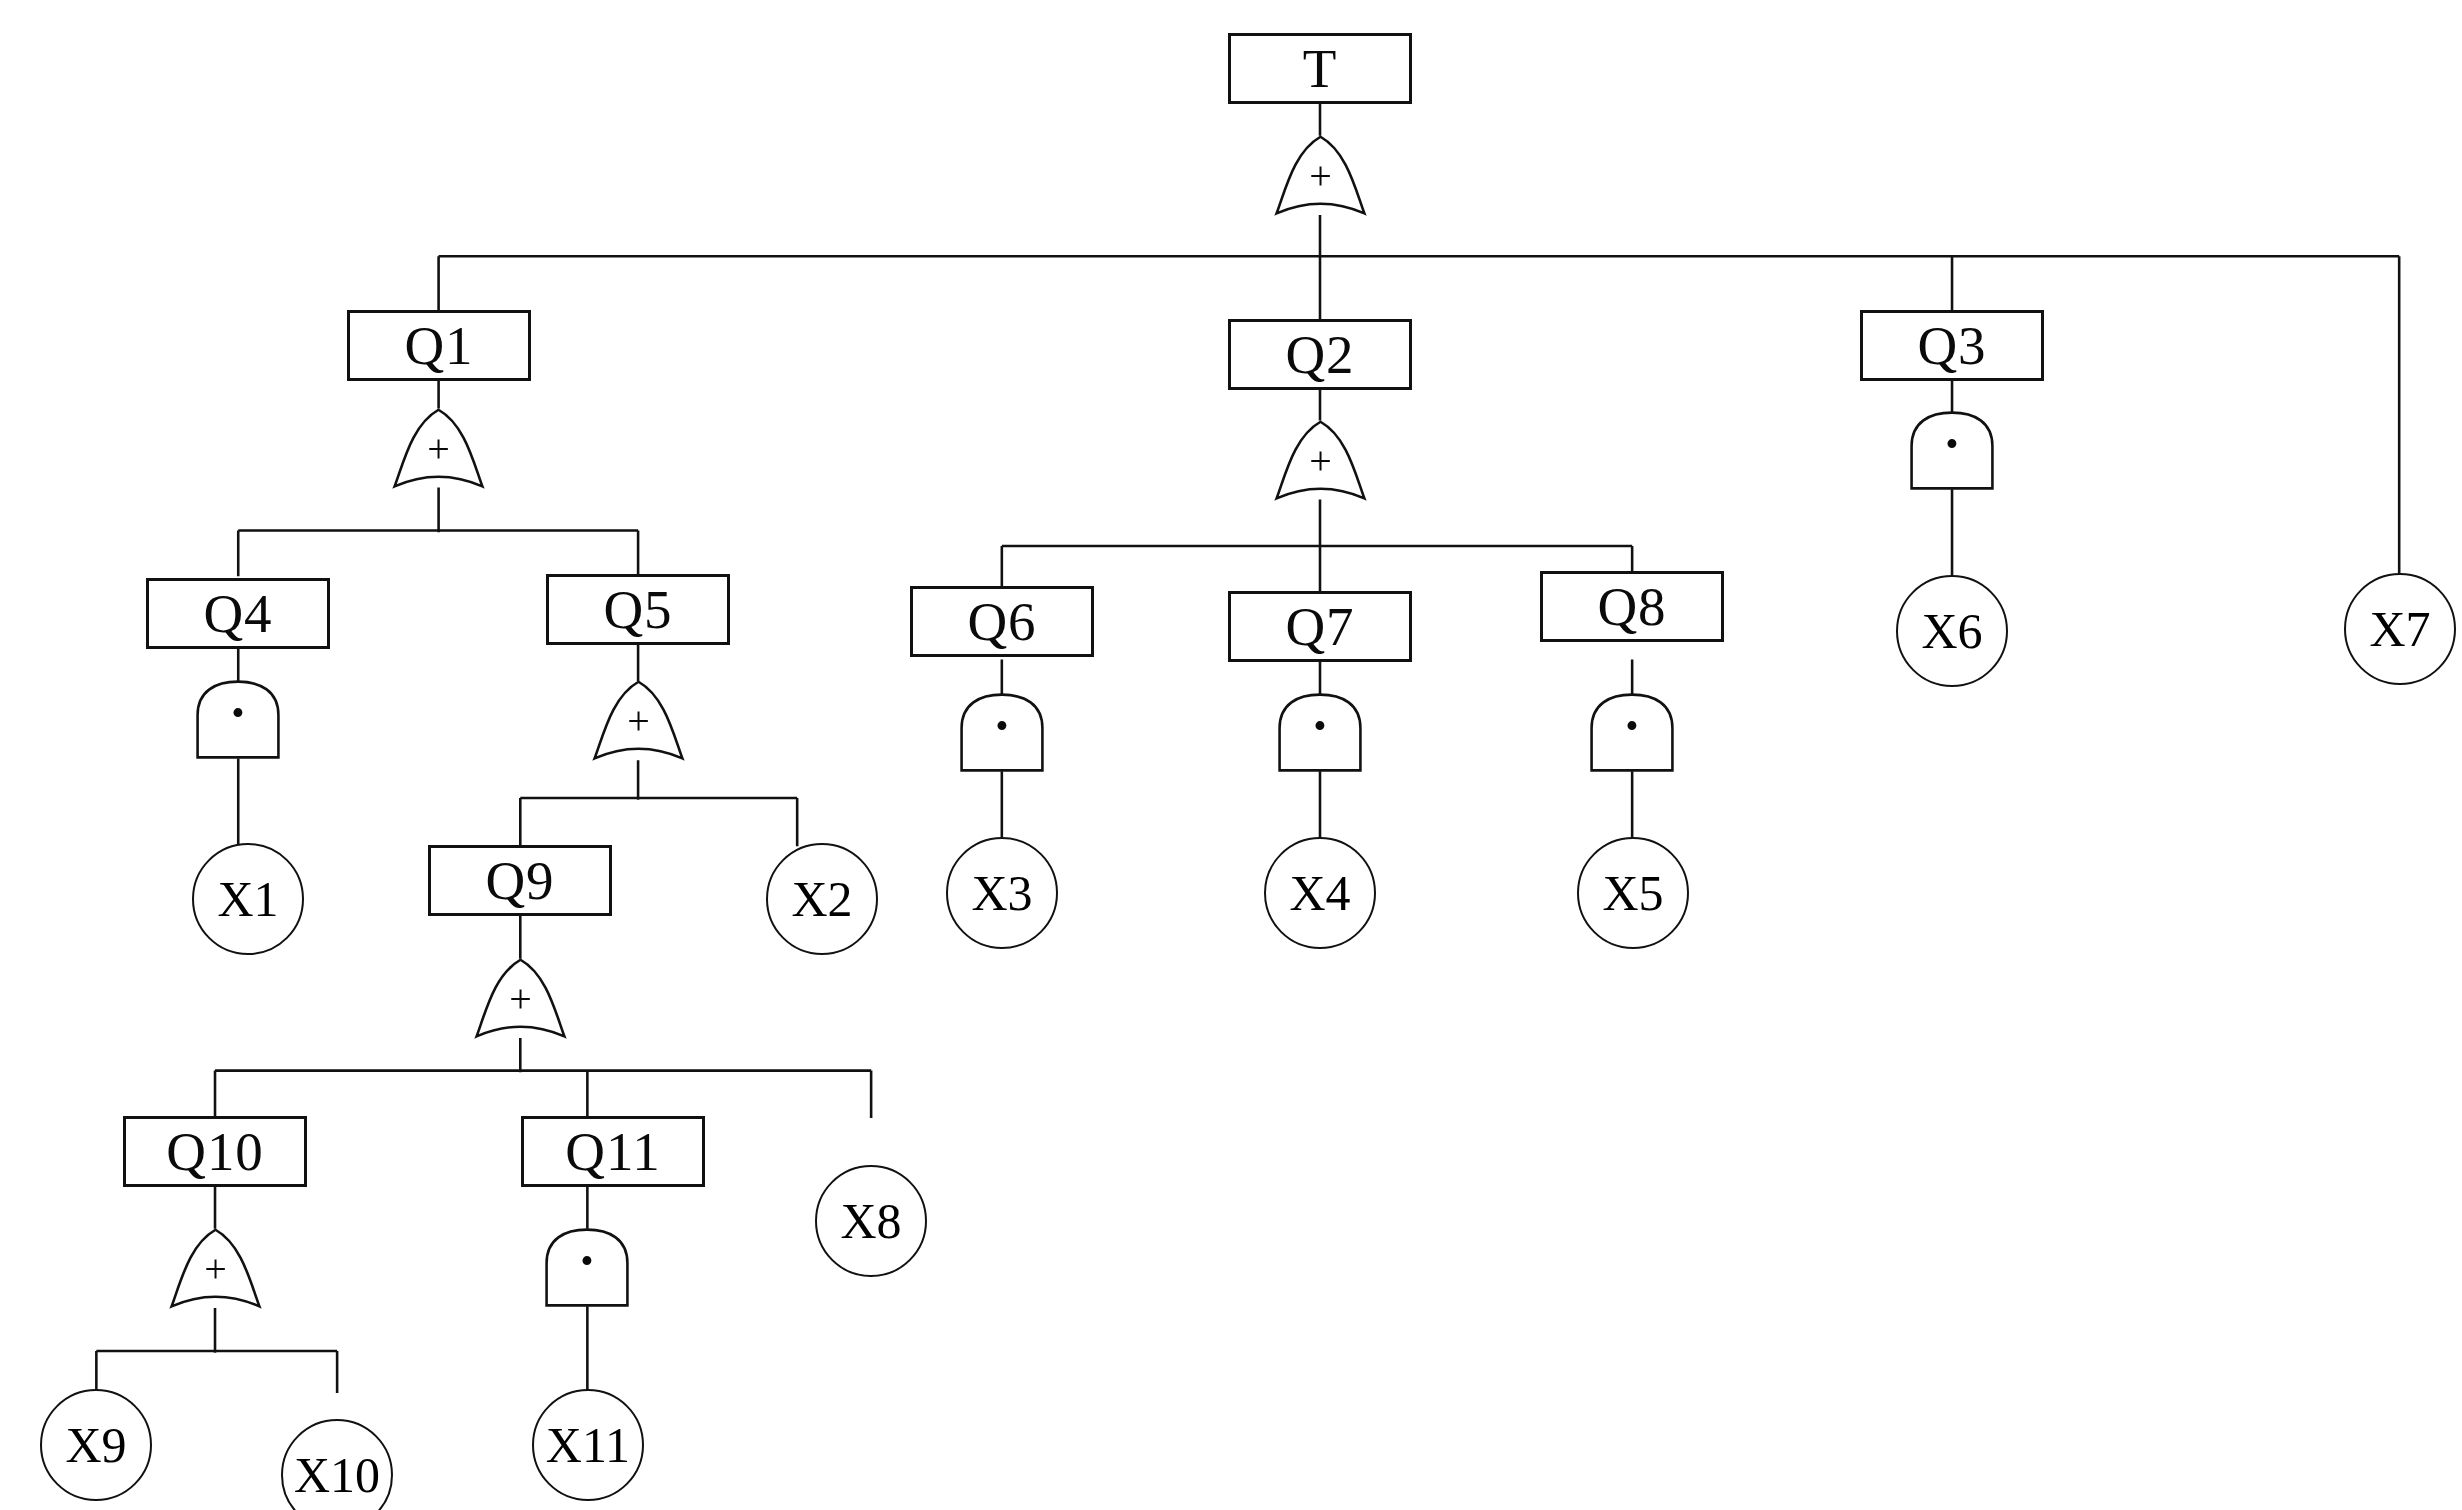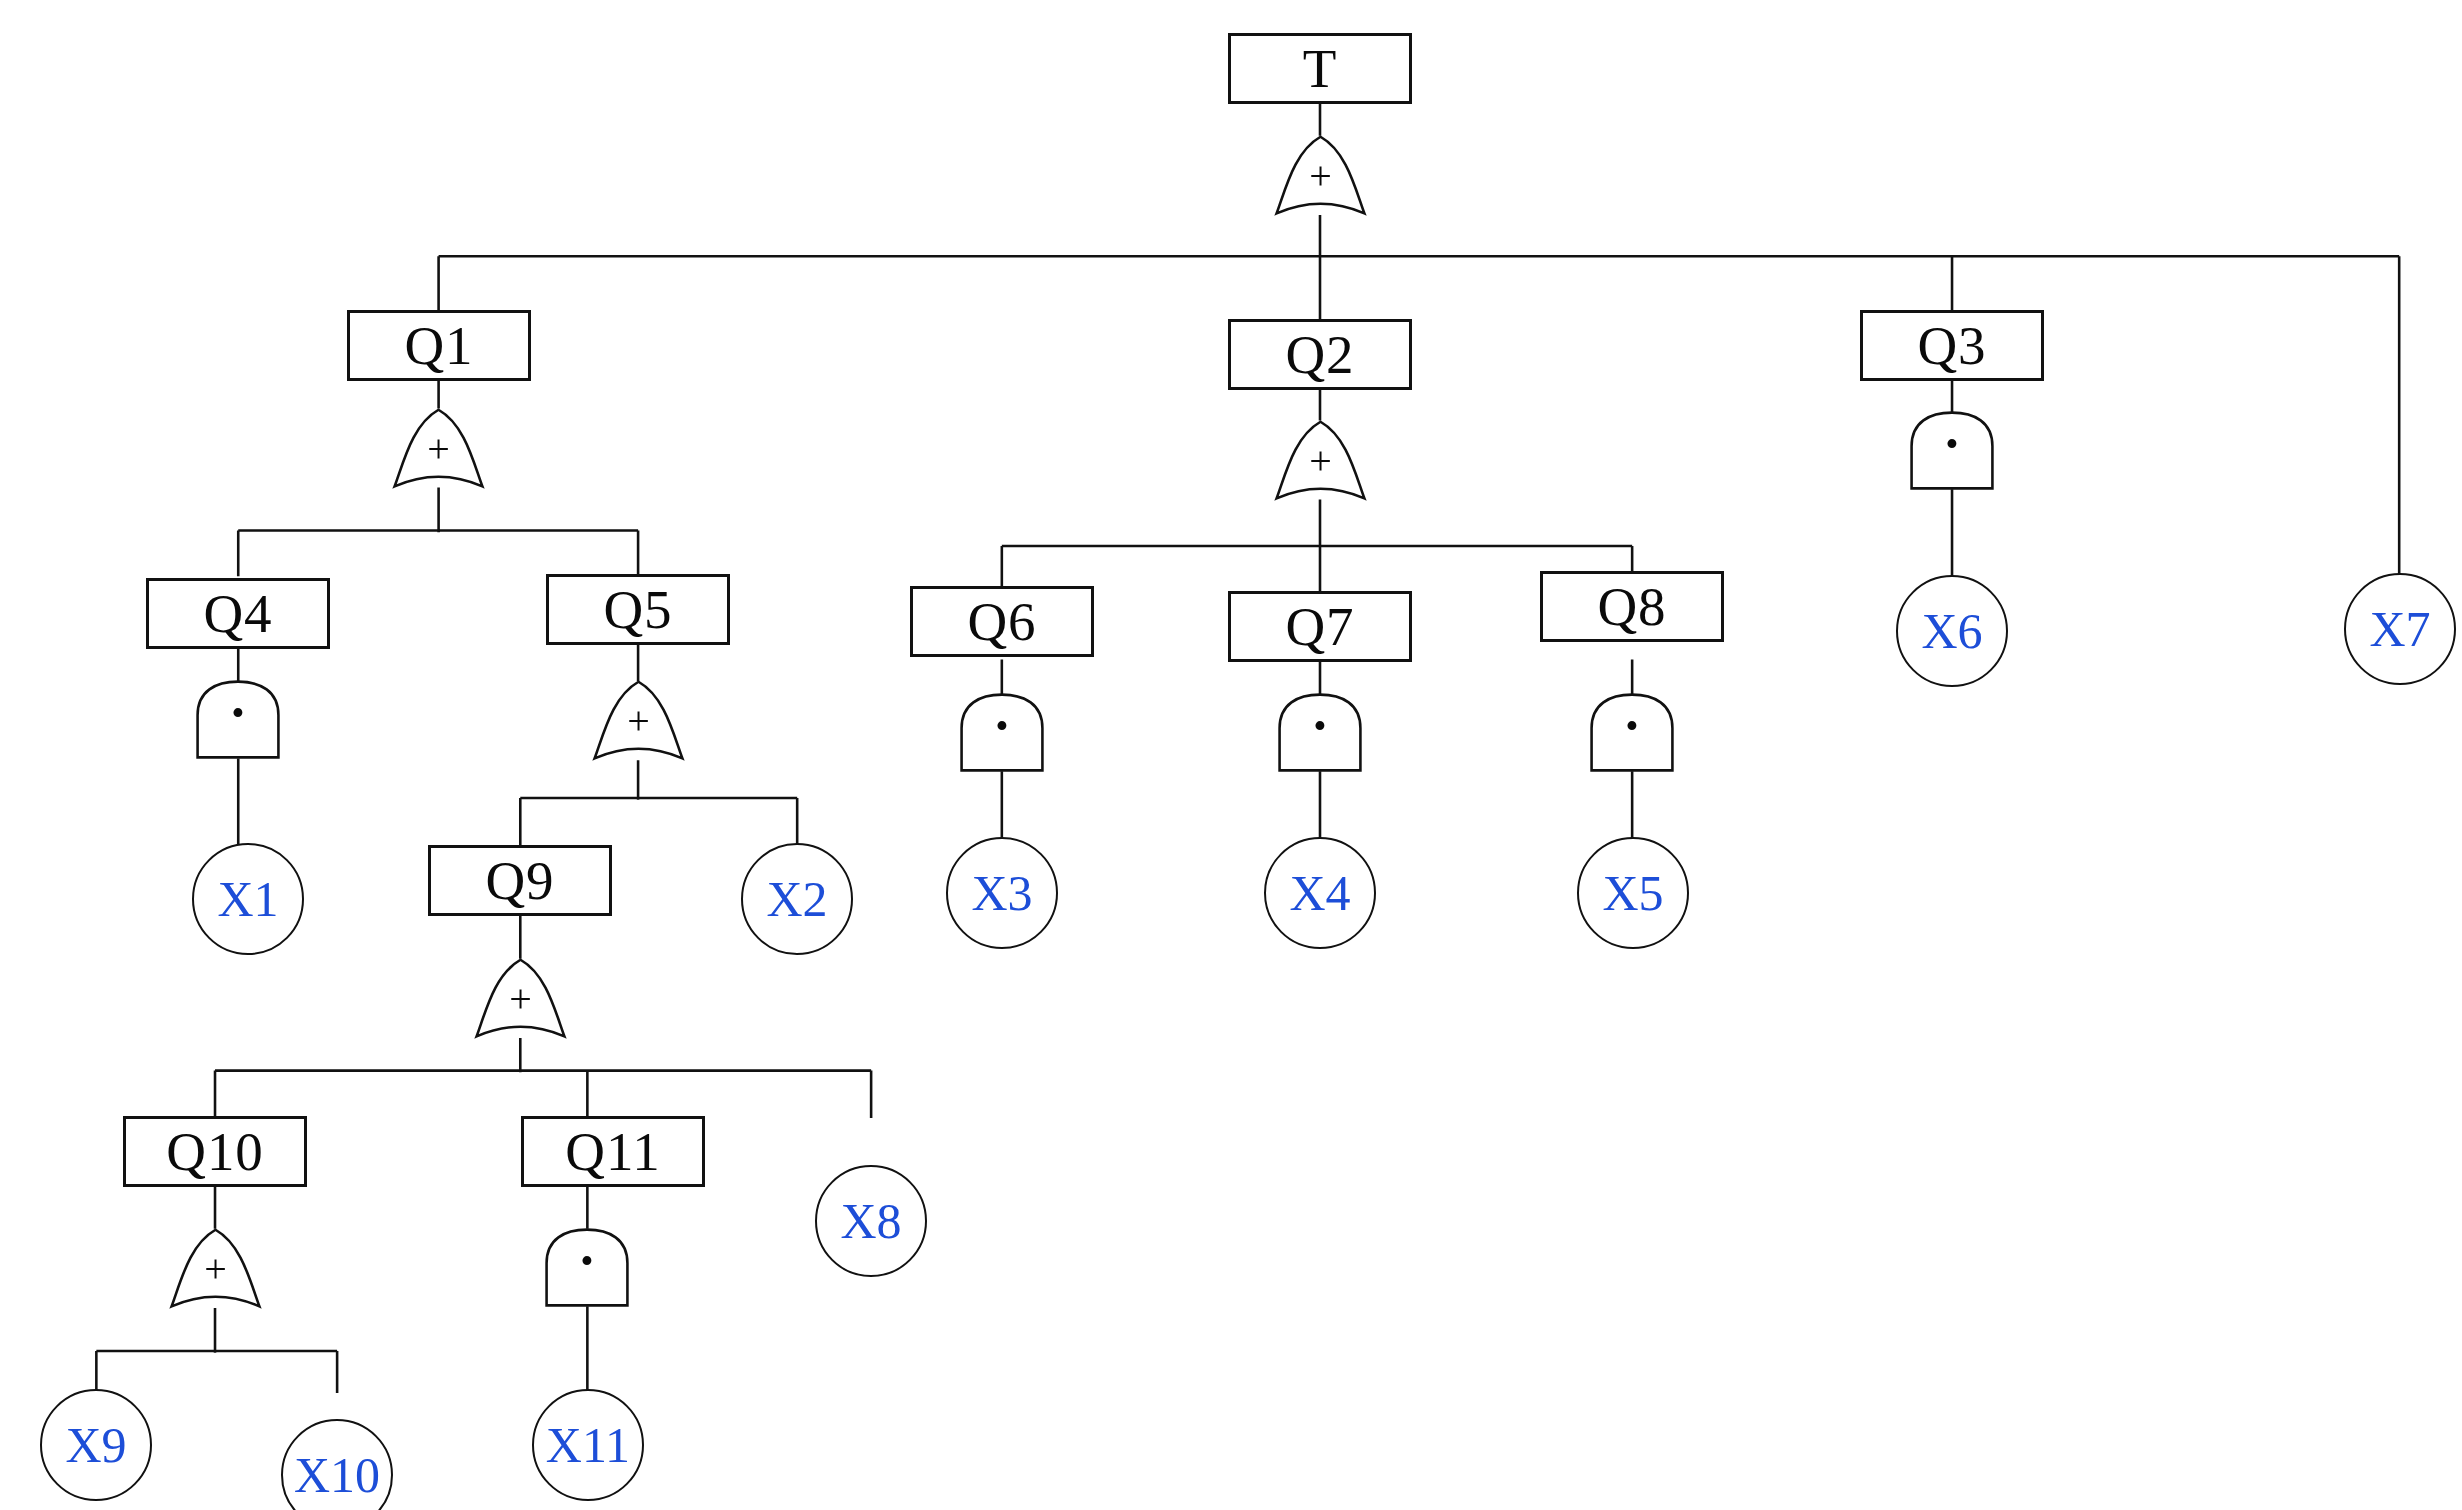--- a/index.html
+++ b/index.html
@@ -27,21 +27,21 @@
   .circ{
     position:absolute;
     width:112px;height:112px;
     border:2.6px solid #111;
     border-radius:50%;
     background:#ffffff;
     box-sizing:border-box;
     display:flex;align-items:center;justify-content:center;
     z-index:2;
   }
-  .circ .lbl{font-size:50px;color:#1d4ed8;line-height:1;}
+  .circ .lbl{font-size:50px;color:#000000;line-height:1;}
   .gate{position:absolute;z-index:2;}
   .gate svg{display:block;}
   .gate .gsym{
     position:absolute;left:0;top:0;width:100%;
     display:flex;align-items:center;justify-content:center;
     color:#0a0a0a;
   }
   .gate.or .gsym{height:100%;font-size:40px;font-weight:400;}
   .gate.and .gsym{height:82%;font-size:55px;font-weight:700;}
 </style>
@@ -185,21 +185,21 @@
   <div class="gate and" style="left:544px;top:1227px">
     <svg width="86" height="81" viewBox="0 0 100 94">
       <path d="M3 91 L3 42 C3 14,24 3,50 3 C76 3,97 14,97 42 L97 91 Z" fill="#fff" stroke="#111" stroke-width="3"></path>
     </svg>
     <span class="gsym">·</span>
   </div>
 
   <div class="circ" style="left:192px;top:843px">
       <span class="lbl">X1</span>
     </div>
-  <div class="circ" style="left:741px;top:843px">
+  <div class="circ" style="left:766px;top:843px">
       <span class="lbl">X2</span>
     </div>
   <div class="circ" style="left:946px;top:837px">
       <span class="lbl">X3</span>
     </div>
   <div class="circ" style="left:1264px;top:837px">
       <span class="lbl">X4</span>
     </div>
   <div class="circ" style="left:1577px;top:837px">
       <span class="lbl">X5</span>

